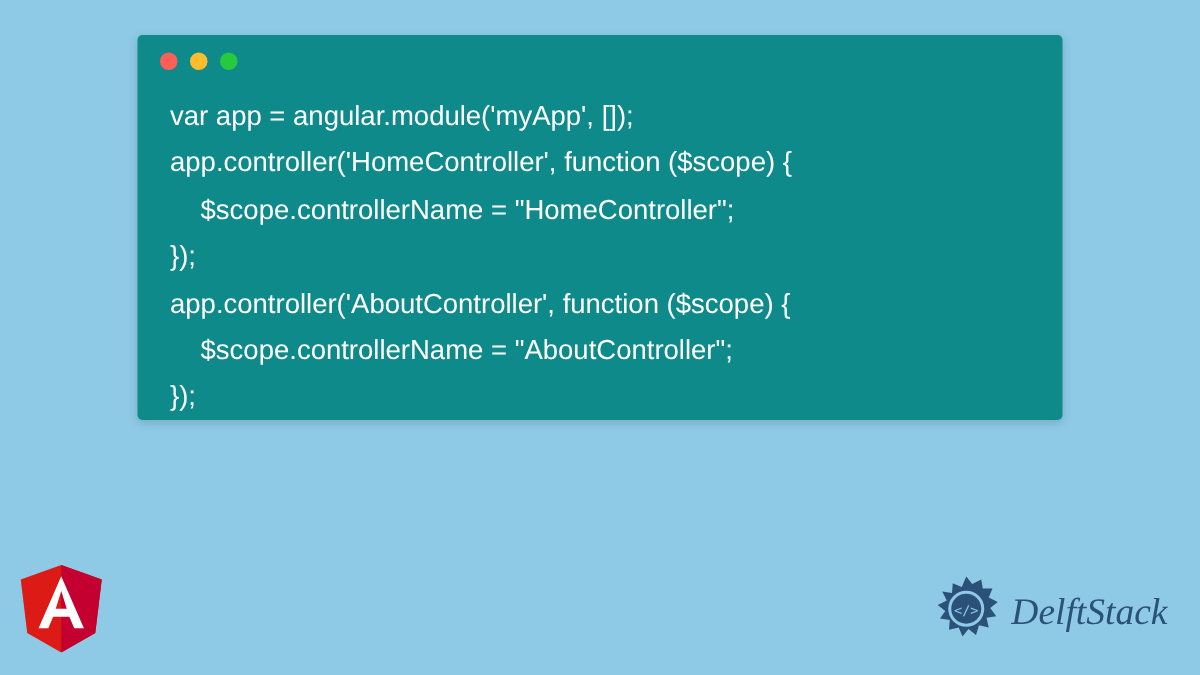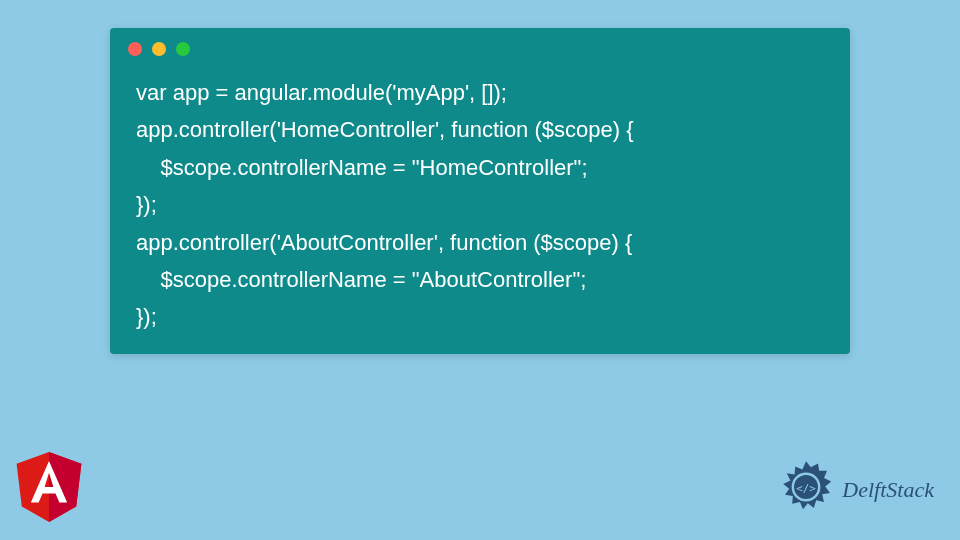--- a/index.html
+++ b/index.html
@@ -16,21 +16,20 @@
       overflow: hidden;
     }
     .code-block {
       position: absolute;
       left: 110px;
       top: 28px;
       width: 740px;
       background: #0f8a8a;
       border-radius: 4px;
       box-shadow: 0 2px 8px rgba(0,0,0,0.15);
-      padding-bottom: 18px;
     }
     .traffic-lights {
       display: flex;
       gap: 10px;
       padding: 14px 18px 8px 18px;
     }
     .dot {
       width: 14px;
       height: 14px;
       border-radius: 50%;
@@ -61,21 +60,21 @@
       align-items: center;
       gap: 6px;
     }
     .delftstack-icon {
       width: 60px;
       height: 60px;
     }
     .delftstack-text {
       font-family: Georgia, serif;
       font-style: italic;
-      font-size: 22px;
+      font-size: 30px;
       color: #2b5179;
       font-weight: 500;
     }
   </style>
 </head>
 <body>
 
 <div class="code-block">
   <div class="traffic-lights">
     <div class="dot dot-red"></div>

